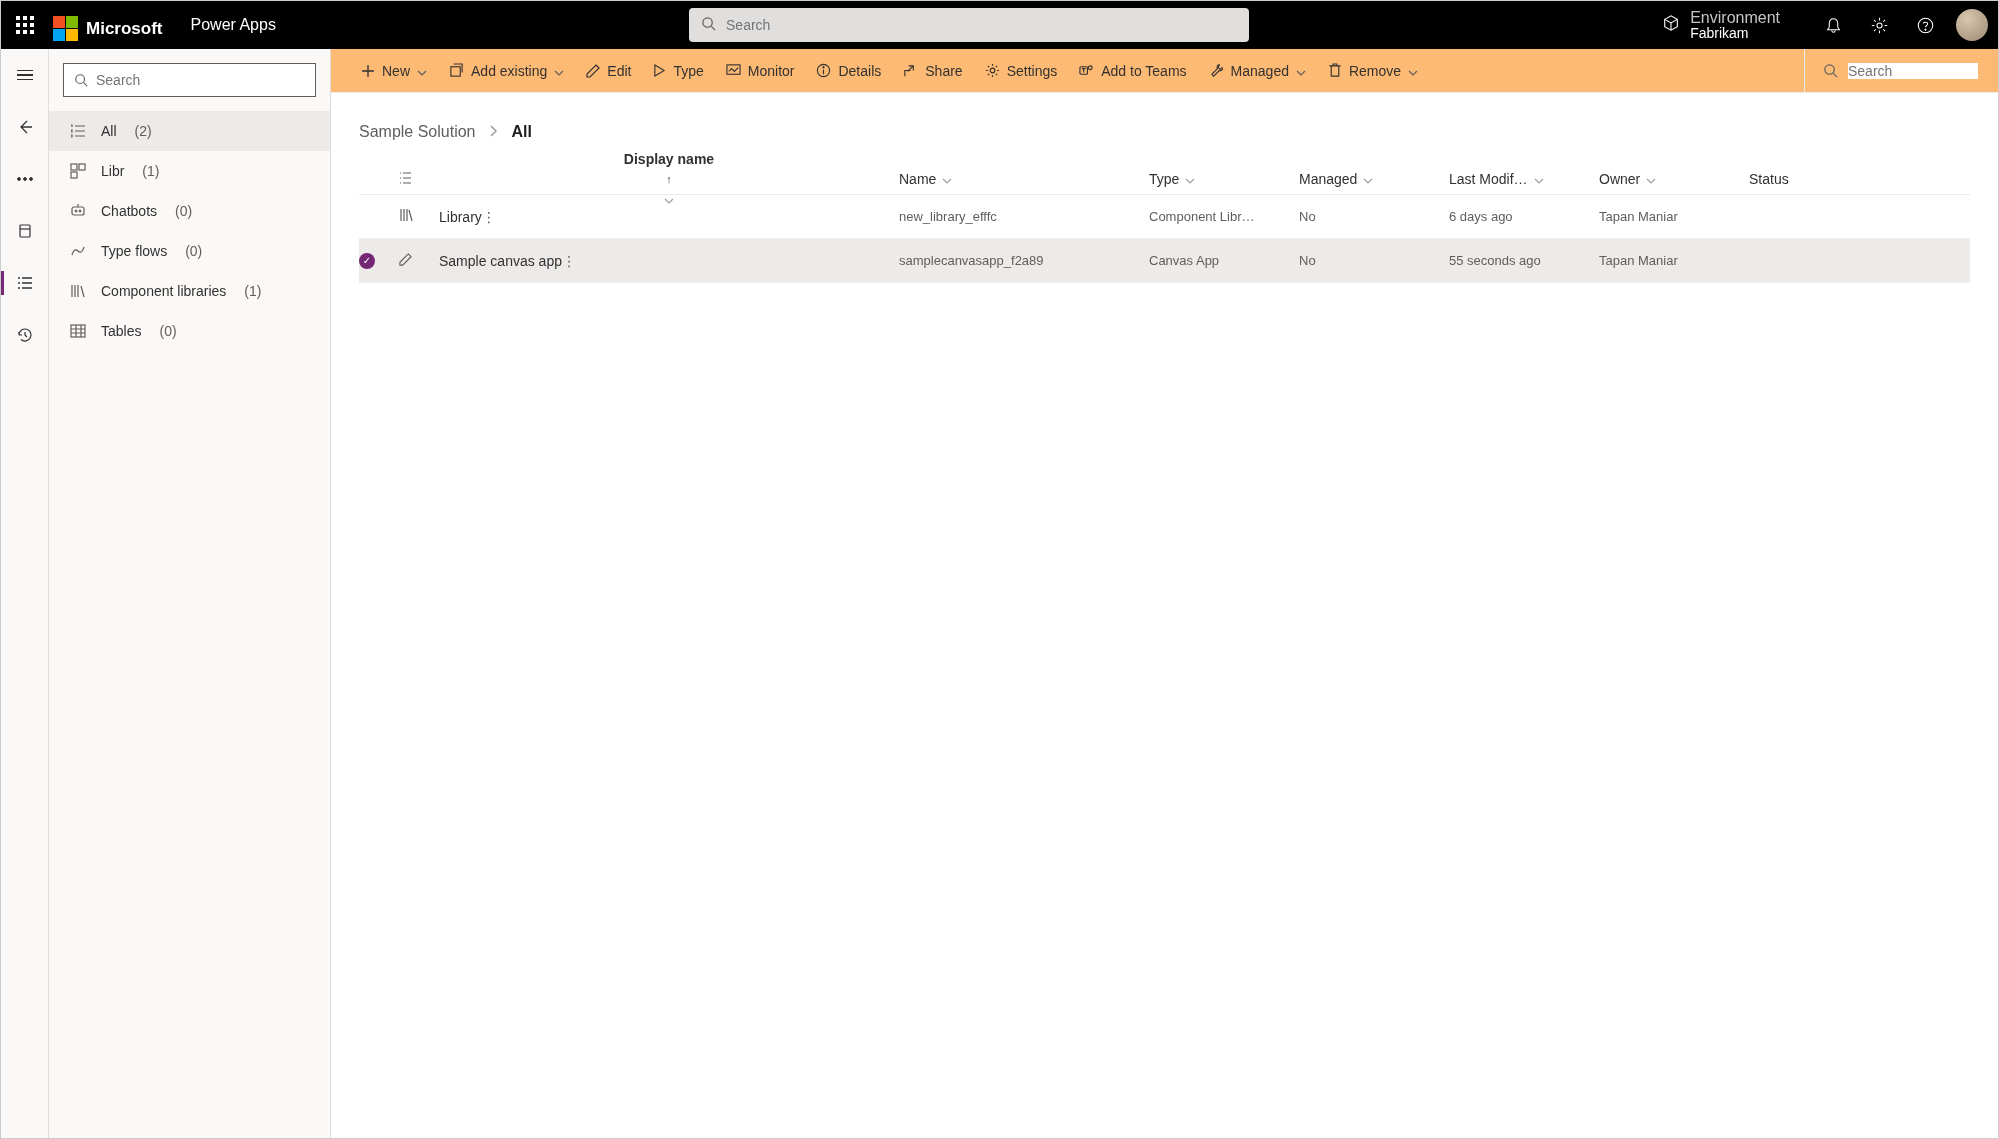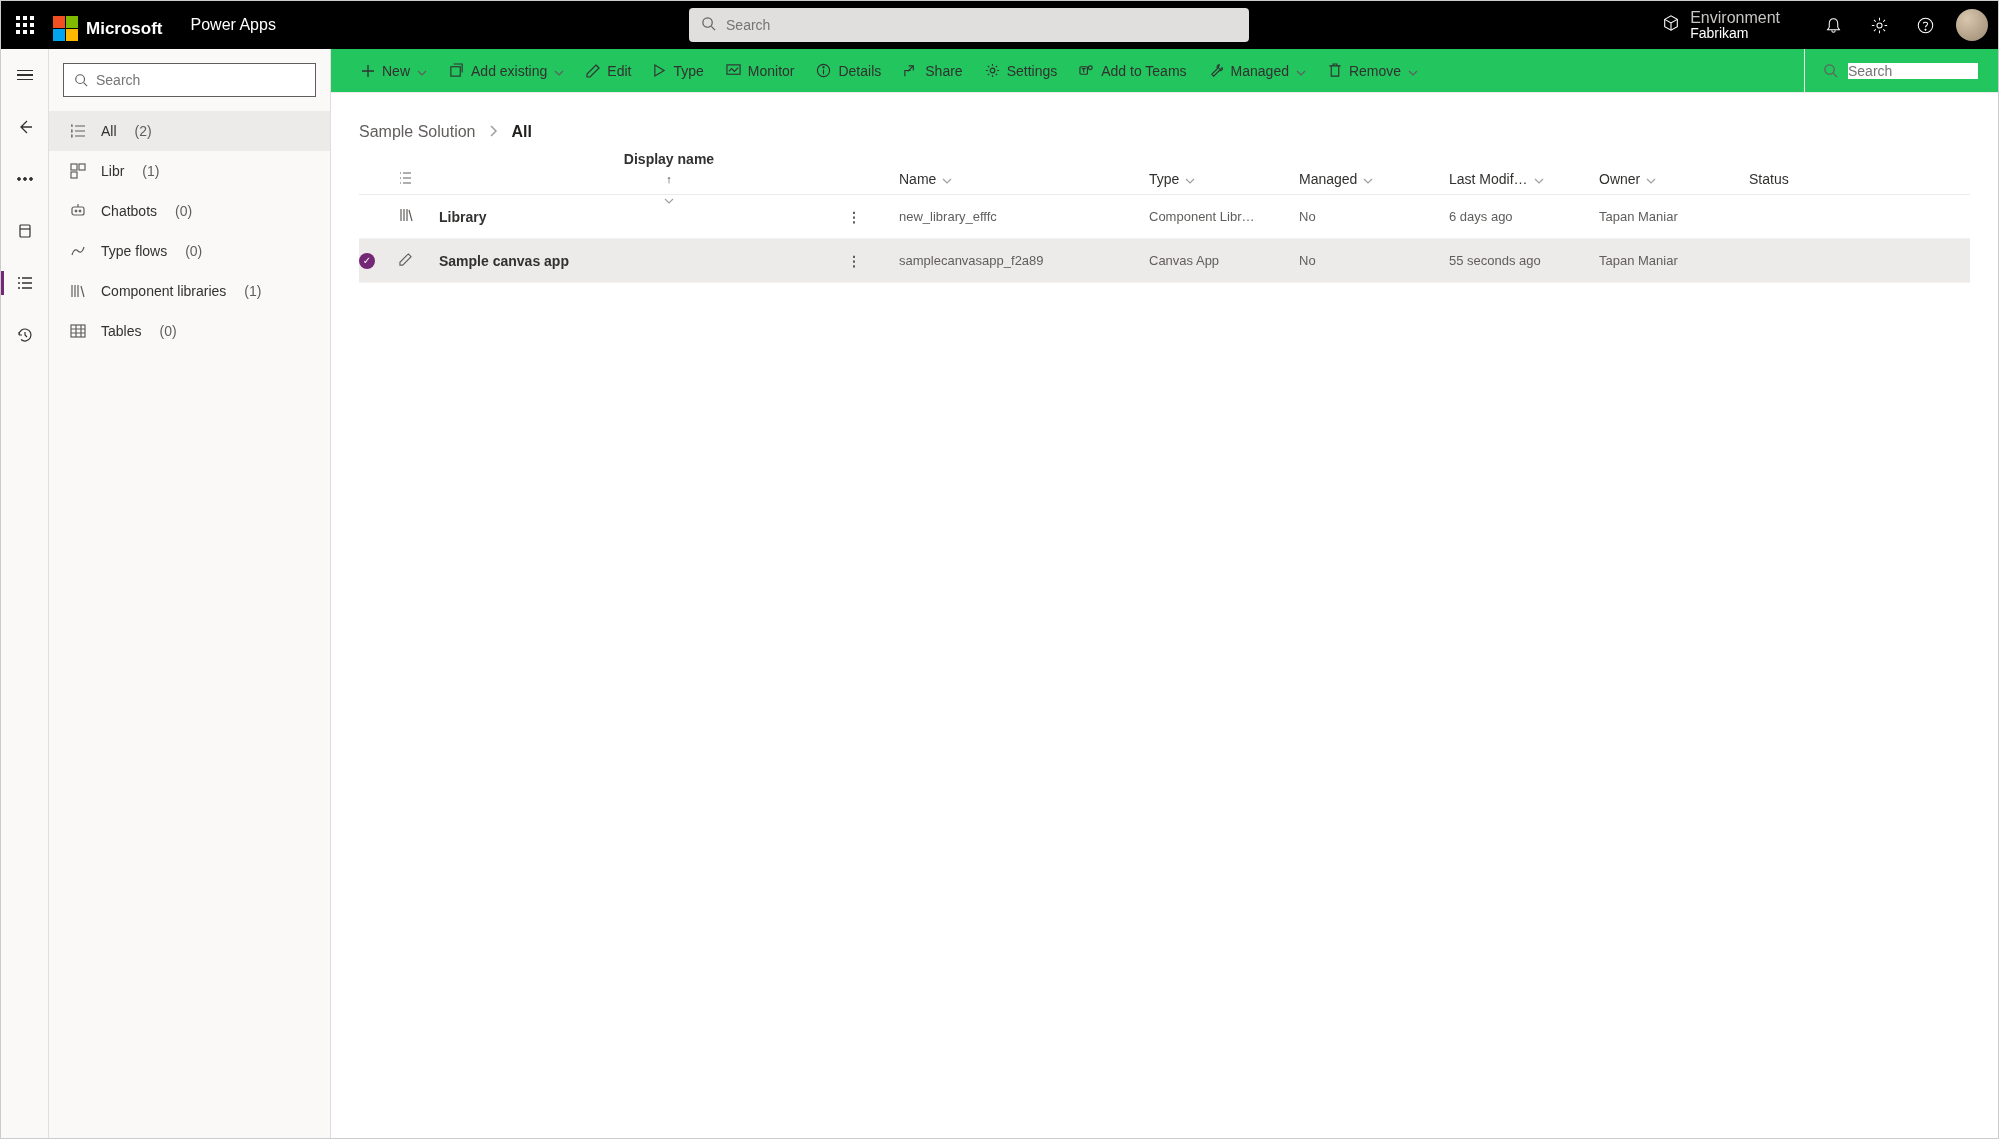--- a/index.html
+++ b/index.html
@@ -197,21 +197,21 @@
   flex-direction: column;
   background: #fff;
 }
 .cmdbar {
   height: 44px;
   border-bottom: 1px solid #edebe9;
   display: flex;
   align-items: center;
   padding: 0 20px;
   gap: 2px;
-  background:#22c55e;
+  background:#fdba74;
 }
 .cmd {
   display: flex;
   align-items: center;
   gap: 7px;
   padding: 0 10px;
   height: 100%;
   font-size: 14px;
   color: #323130;
   cursor: pointer;
@@ -259,23 +259,22 @@
 .th .chev { color:#a19f9d; }
 .th.sortcol { font-weight:600;flex-direction:column; }
 .sort-arrow { font-size:11px; color:#323130; }
 .trow {
   color:#323130;
   border-bottom: 1px solid #f3f2f1;
 }
 .trow.selected { background:#edebe9; }
 .trow .dim { color:#605e5c; font-size:13px; }
 .display-name-cell {
-  display:flex; align-items:center; justify-content:space-between;
+  display:flex; align-items:center; 
   padding-right: 30px;
-  font-weight: bold;
 }
 .row-menu { color:#605e5c; cursor:pointer; padding-right:8px; }
 .row-check {
   width:16px; height:16px; border-radius:50%;
   display:flex; align-items:center; justify-content:center;
 }
 .row-check.checked { background:#742774; color:#fff; font-size:10px; }
 .row-edit { color:#605e5c; cursor:pointer; }
 .seq-icon svg { stroke:#605e5c; }
 

